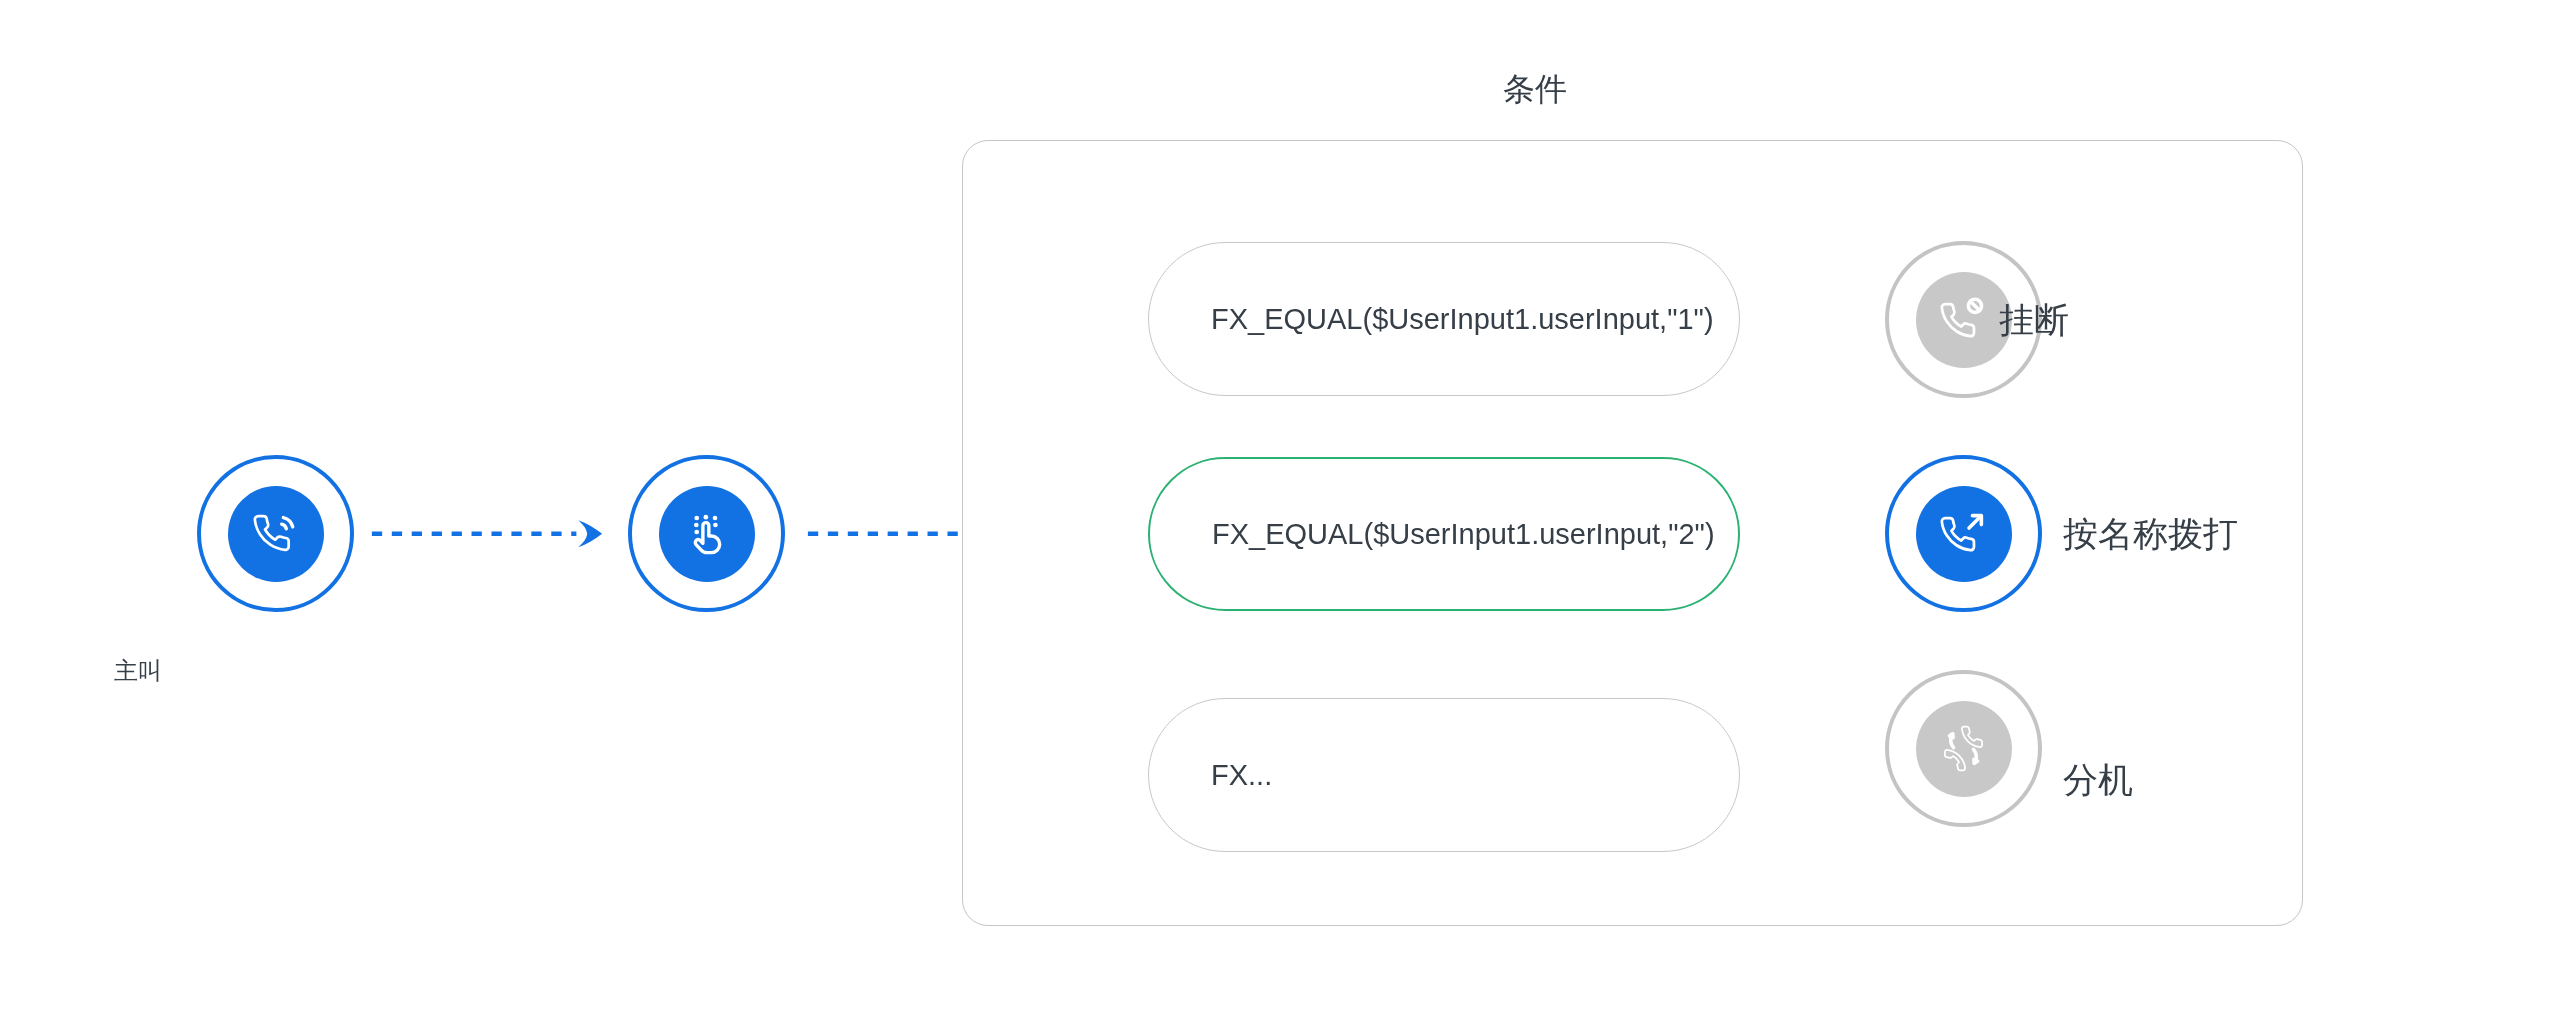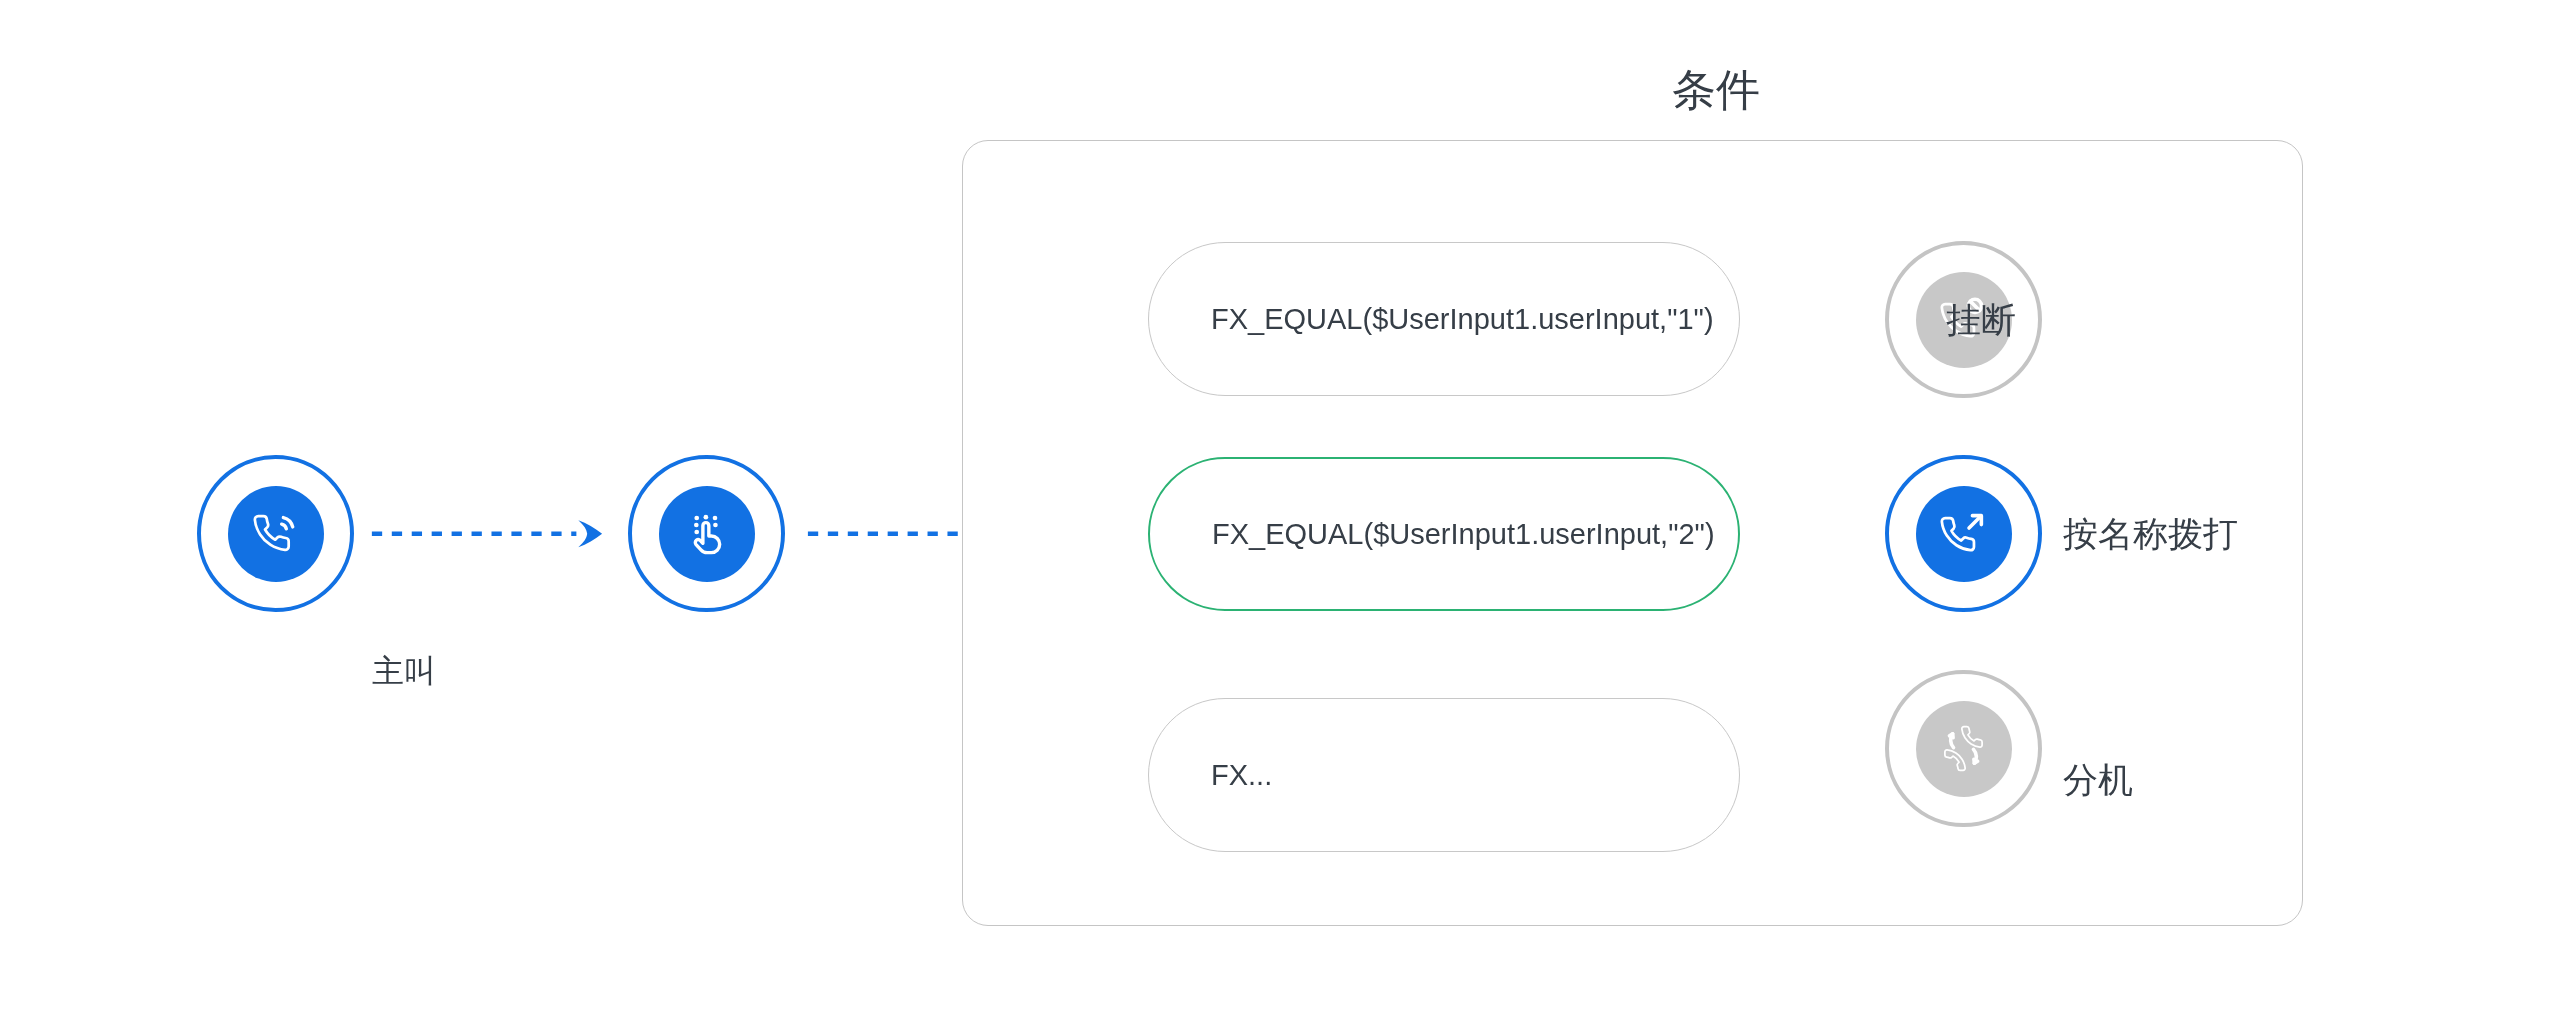--- a/index.html
+++ b/index.html
@@ -10,23 +10,23 @@
   
   .node{position:absolute;width:157px;height:157px;border-radius:50%;background:#fff;
         box-sizing:border-box;display:flex;align-items:center;justify-content:center;}
   .ring-blue{border:4.5px solid #1271e3;}
   .ring-gray{border:4.5px solid #c4c4c4;}
   .core{width:96px;height:96px;border-radius:50%;display:flex;align-items:center;justify-content:center;}
   .core-blue{background:#1271e3;}
   .core-gray{background:#c8c8c8;}
   .core svg{width:51px;height:51px;}
 
-  .node-label{position:absolute;width:322px;text-align:right;font-size:32px;font-weight:500;
+  .node-label{position:absolute;width:322px;text-align:left;font-size:24px;font-weight:500;
               line-height:40px;color:#363e47;}
-  .group-title{position:absolute;width:257px;text-align:right;font-size:44px;font-weight:500;
+  .group-title{position:absolute;width:257px;text-align:left;font-size:32px;font-weight:500;
                line-height:41px;color:#363e47;}
   .result-label{position:absolute;font-size:35px;font-weight:500;line-height:41px;color:#363e47;white-space:nowrap;}
 
   
   .group-box{position:absolute;left:962px;top:140px;width:1341px;height:786px;
              border:1.9px solid #c5c5c5;border-radius:26px;box-sizing:border-box;background:#ffffff;}
 
   
   .pill{position:absolute;left:1148px;width:592px;height:154px;border-radius:77px;
         border:1.9px solid #c8c8c8;background:#ffffff;box-sizing:border-box;
@@ -125,21 +125,21 @@
     <div class="core core-gray">
       <svg viewBox="0 0 24 24" fill="none" stroke="#ffffff" stroke-width="1.7" stroke-linecap="round" stroke-linejoin="round">
         <g transform="translate(0.2,3.2) scale(0.76)">
           <path d="M22 16.92v3a2 2 0 0 1-2.18 2 19.79 19.79 0 0 1-8.63-3.07 19.5 19.5 0 0 1-6-6 19.79 19.79 0 0 1-3.07-8.67A2 2 0 0 1 4.11 2h3a2 2 0 0 1 2 1.72 12.84 12.84 0 0 0 .7 2.81 2 2 0 0 1-.45 2.11L8.09 9.91a16 16 0 0 0 6 6l1.27-1.27a2 2 0 0 1 2.11-.45 12.84 12.84 0 0 0 2.81.7A2 2 0 0 1 22 16.92z"></path>
         </g>
         <circle cx="17.4" cy="5.6" r="3.1"></circle>
         <path d="M15.2 3.4 19.6 7.8"></path>
       </svg>
     </div>
   </div>
-  <div class="result-label" style="left:1946px;top:299px;">挂断</div>
+  <div class="result-label" style="left:1999px;top:299px;">挂断</div>
 
   <div class="node ring-blue" style="left:1885px;top:455px;">
     <div class="core core-blue">
       <svg viewBox="0 0 24 24" fill="none" stroke="#ffffff" stroke-width="1.7" stroke-linecap="round" stroke-linejoin="round">
         <g transform="translate(0.2,3.2) scale(0.76)">
           <path d="M22 16.92v3a2 2 0 0 1-2.18 2 19.79 19.79 0 0 1-8.63-3.07 19.5 19.5 0 0 1-6-6 19.79 19.79 0 0 1-3.07-8.67A2 2 0 0 1 4.11 2h3a2 2 0 0 1 2 1.72 12.84 12.84 0 0 0 .7 2.81 2 2 0 0 1-.45 2.11L8.09 9.91a16 16 0 0 0 6 6l1.27-1.27a2 2 0 0 1 2.11-.45 12.84 12.84 0 0 0 2.81.7A2 2 0 0 1 22 16.92z"></path>
         </g>
         <path d="M14.6 9.4 20 4"></path>
         <path d="M16.2 3.6h4.2v4.2"></path>
       </svg>

